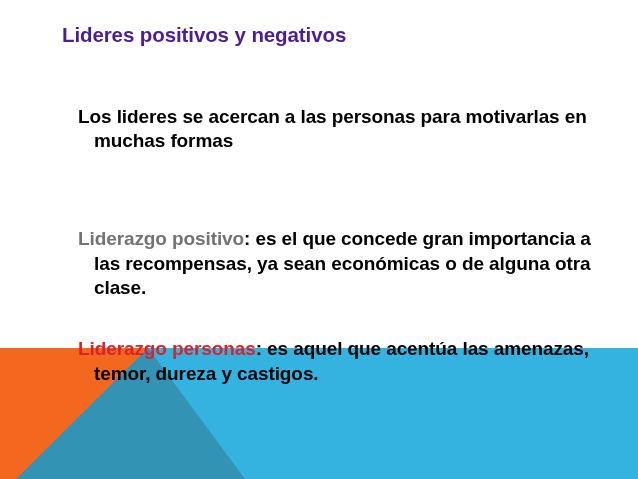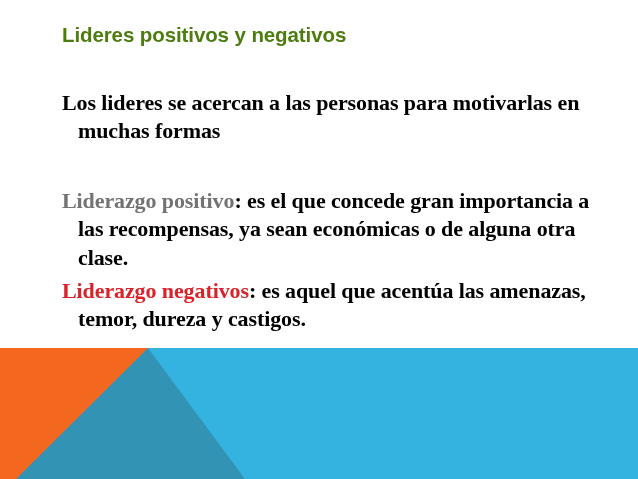--- a/index.html
+++ b/index.html
@@ -40,36 +40,35 @@
     top: 0;
     width: 638px;
     z-index: 2;
     box-sizing: border-box;
     padding: 22px 30px 0 62px;
   }
 
   .slide-title {
     font-size: 20.5px;
     font-weight: bold;
-    color: #4d7c0f;
+    color: #4c1d95;
     line-height: 1.30;
     margin: 0 0 0 0;
     letter-spacing: -0.1px;
   }
 
   .para {
-    font-size: 22px;
+    font-size: 19px;
     font-weight: bold;
     color: #000000;
     line-height: 1.30;
-    margin: 0;
+    margin: 16px;
     padding-left: 16px;
     text-indent: -16px;
     letter-spacing: -0.1px;
-    font-family: Liberation Serif, serif;
   }
 
   .spacer-lg { height: 40px; }
   .spacer-md { height: 41px; }
   .spacer-sm { height: 4px; }
 
   .accent-blue { color: #737373; }
   .accent-red  { color: #D8232A; }
 </style>
 </head>
@@ -92,16 +91,16 @@
     <div class="spacer-lg"></div>
 
     <p class="para">Los lideres se acercan a las personas para motivarlas en muchas formas</p>
 
     <div class="spacer-md"></div>
 
     <p class="para"><span class="accent-blue">Liderazgo positivo</span><span>: </span><span>es el que concede gran importancia a las recompensas, ya sean económicas o de alguna otra clase.</span></p>
 
     <div class="spacer-sm"></div>
 
-    <p class="para"><span class="accent-red">Liderazgo negativos</span><span>: </span><span>es aquel que acentúa las amenazas, temor, dureza y castigos.</span></p>
+    <p class="para"><span class="accent-red">Liderazgo personas</span><span>: </span><span>es aquel que acentúa las amenazas, temor, dureza y castigos.</span></p>
 
   </div>
 </div>
 
 </body></html>

